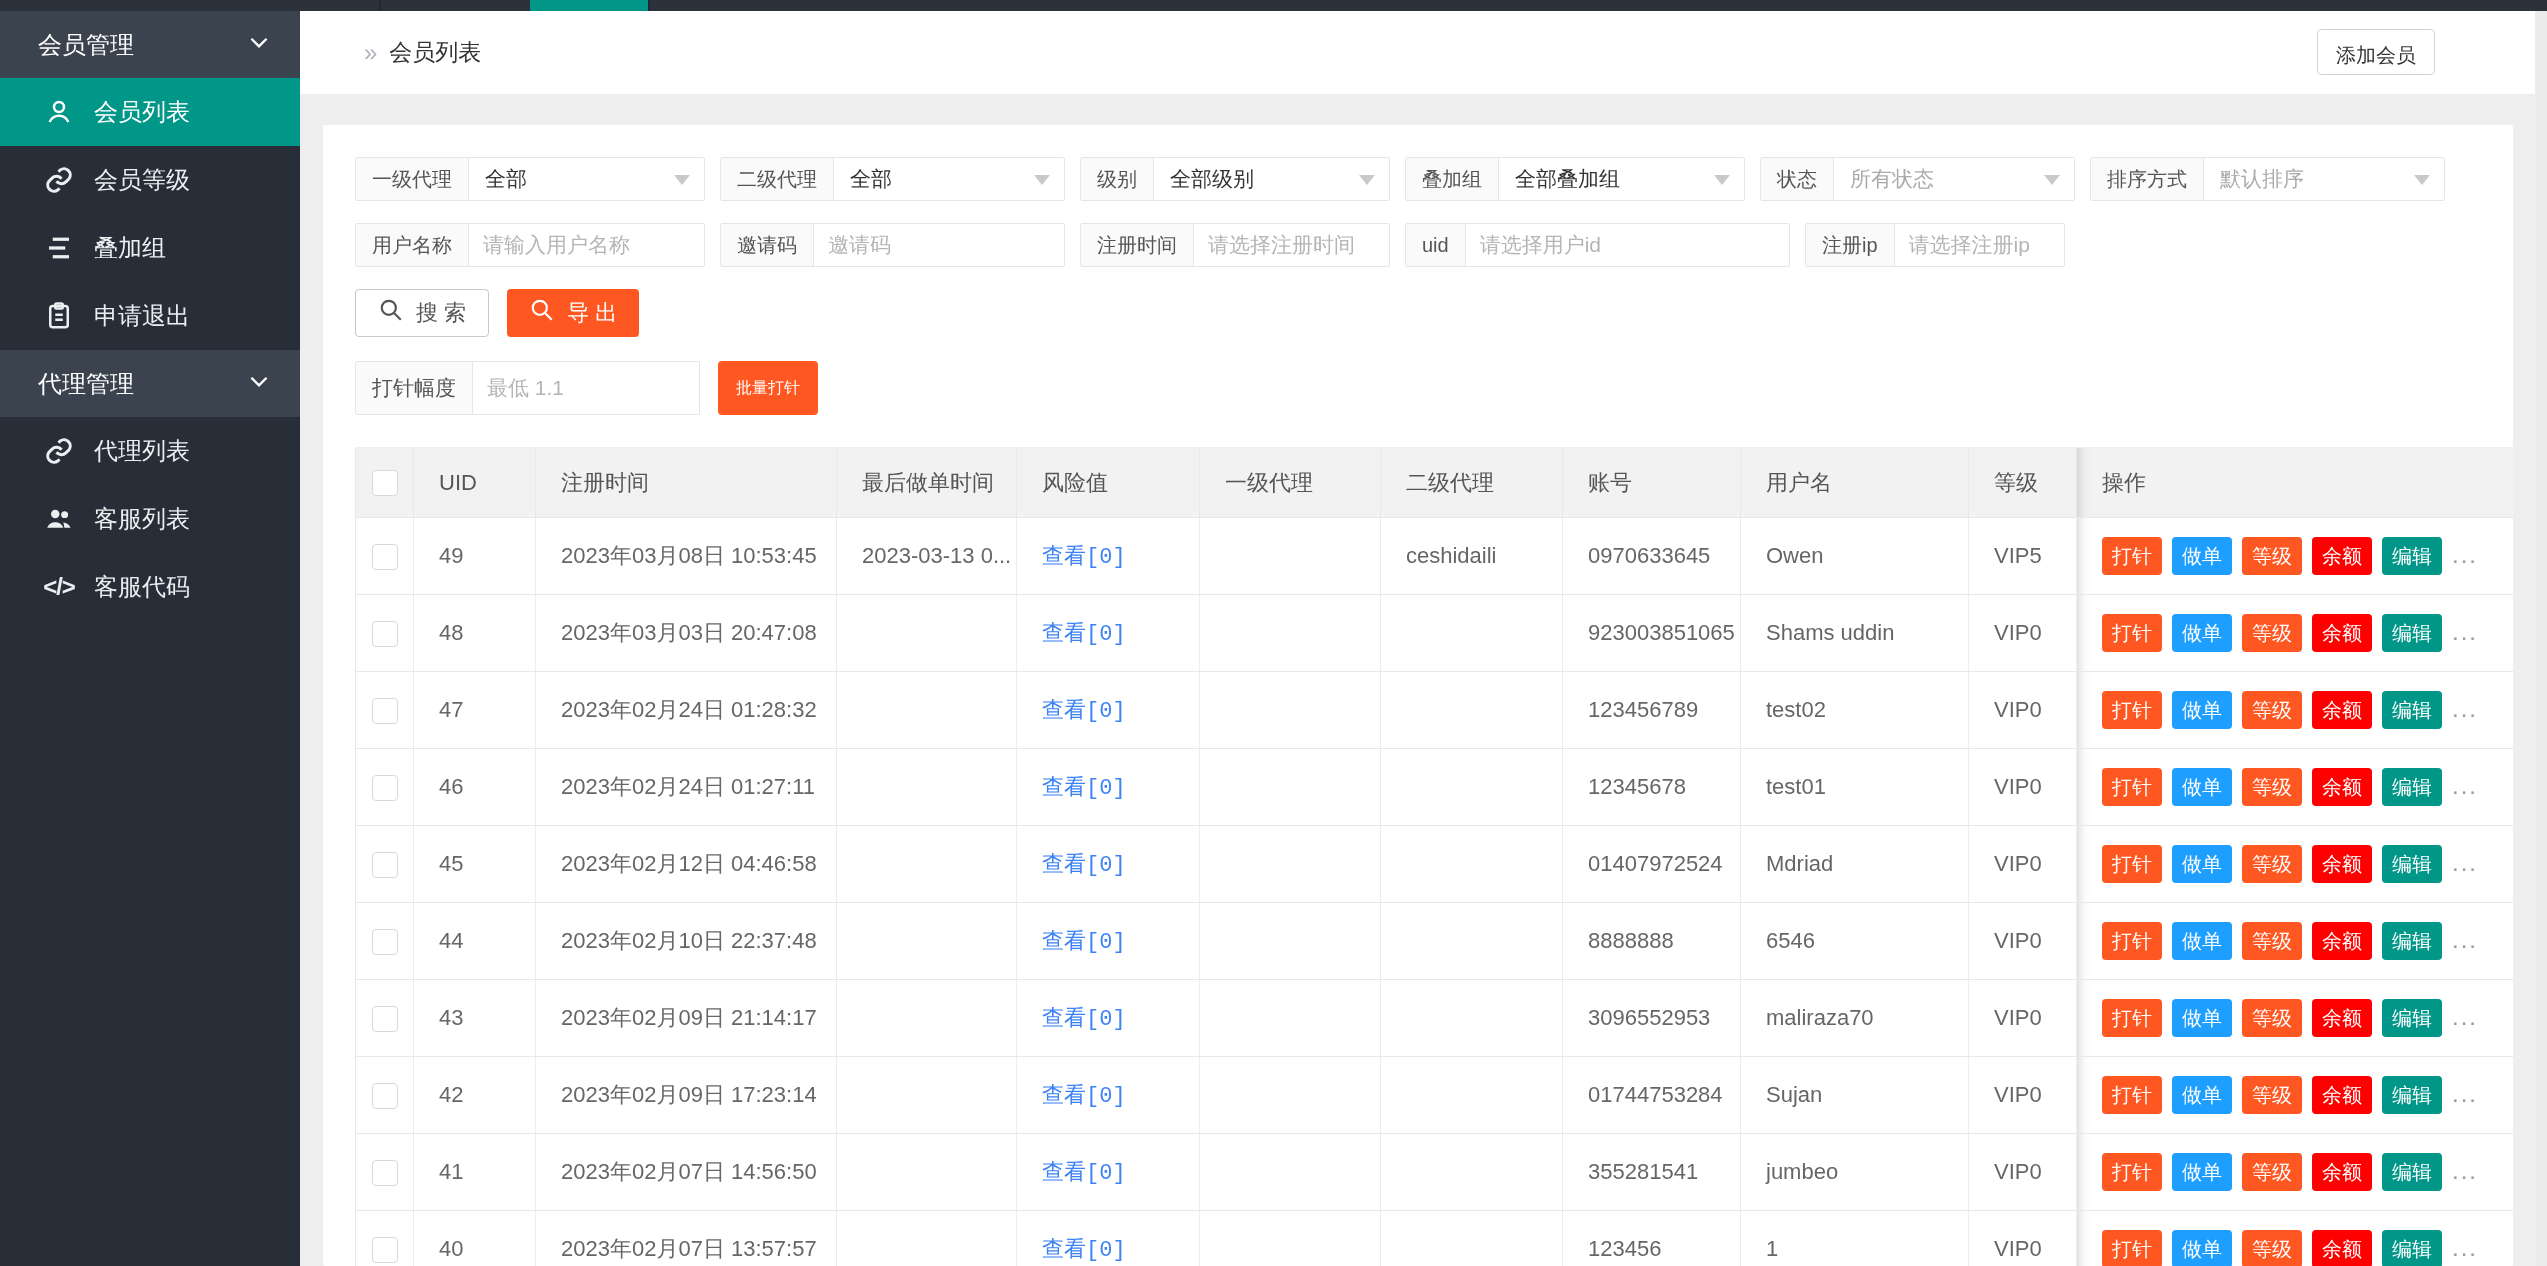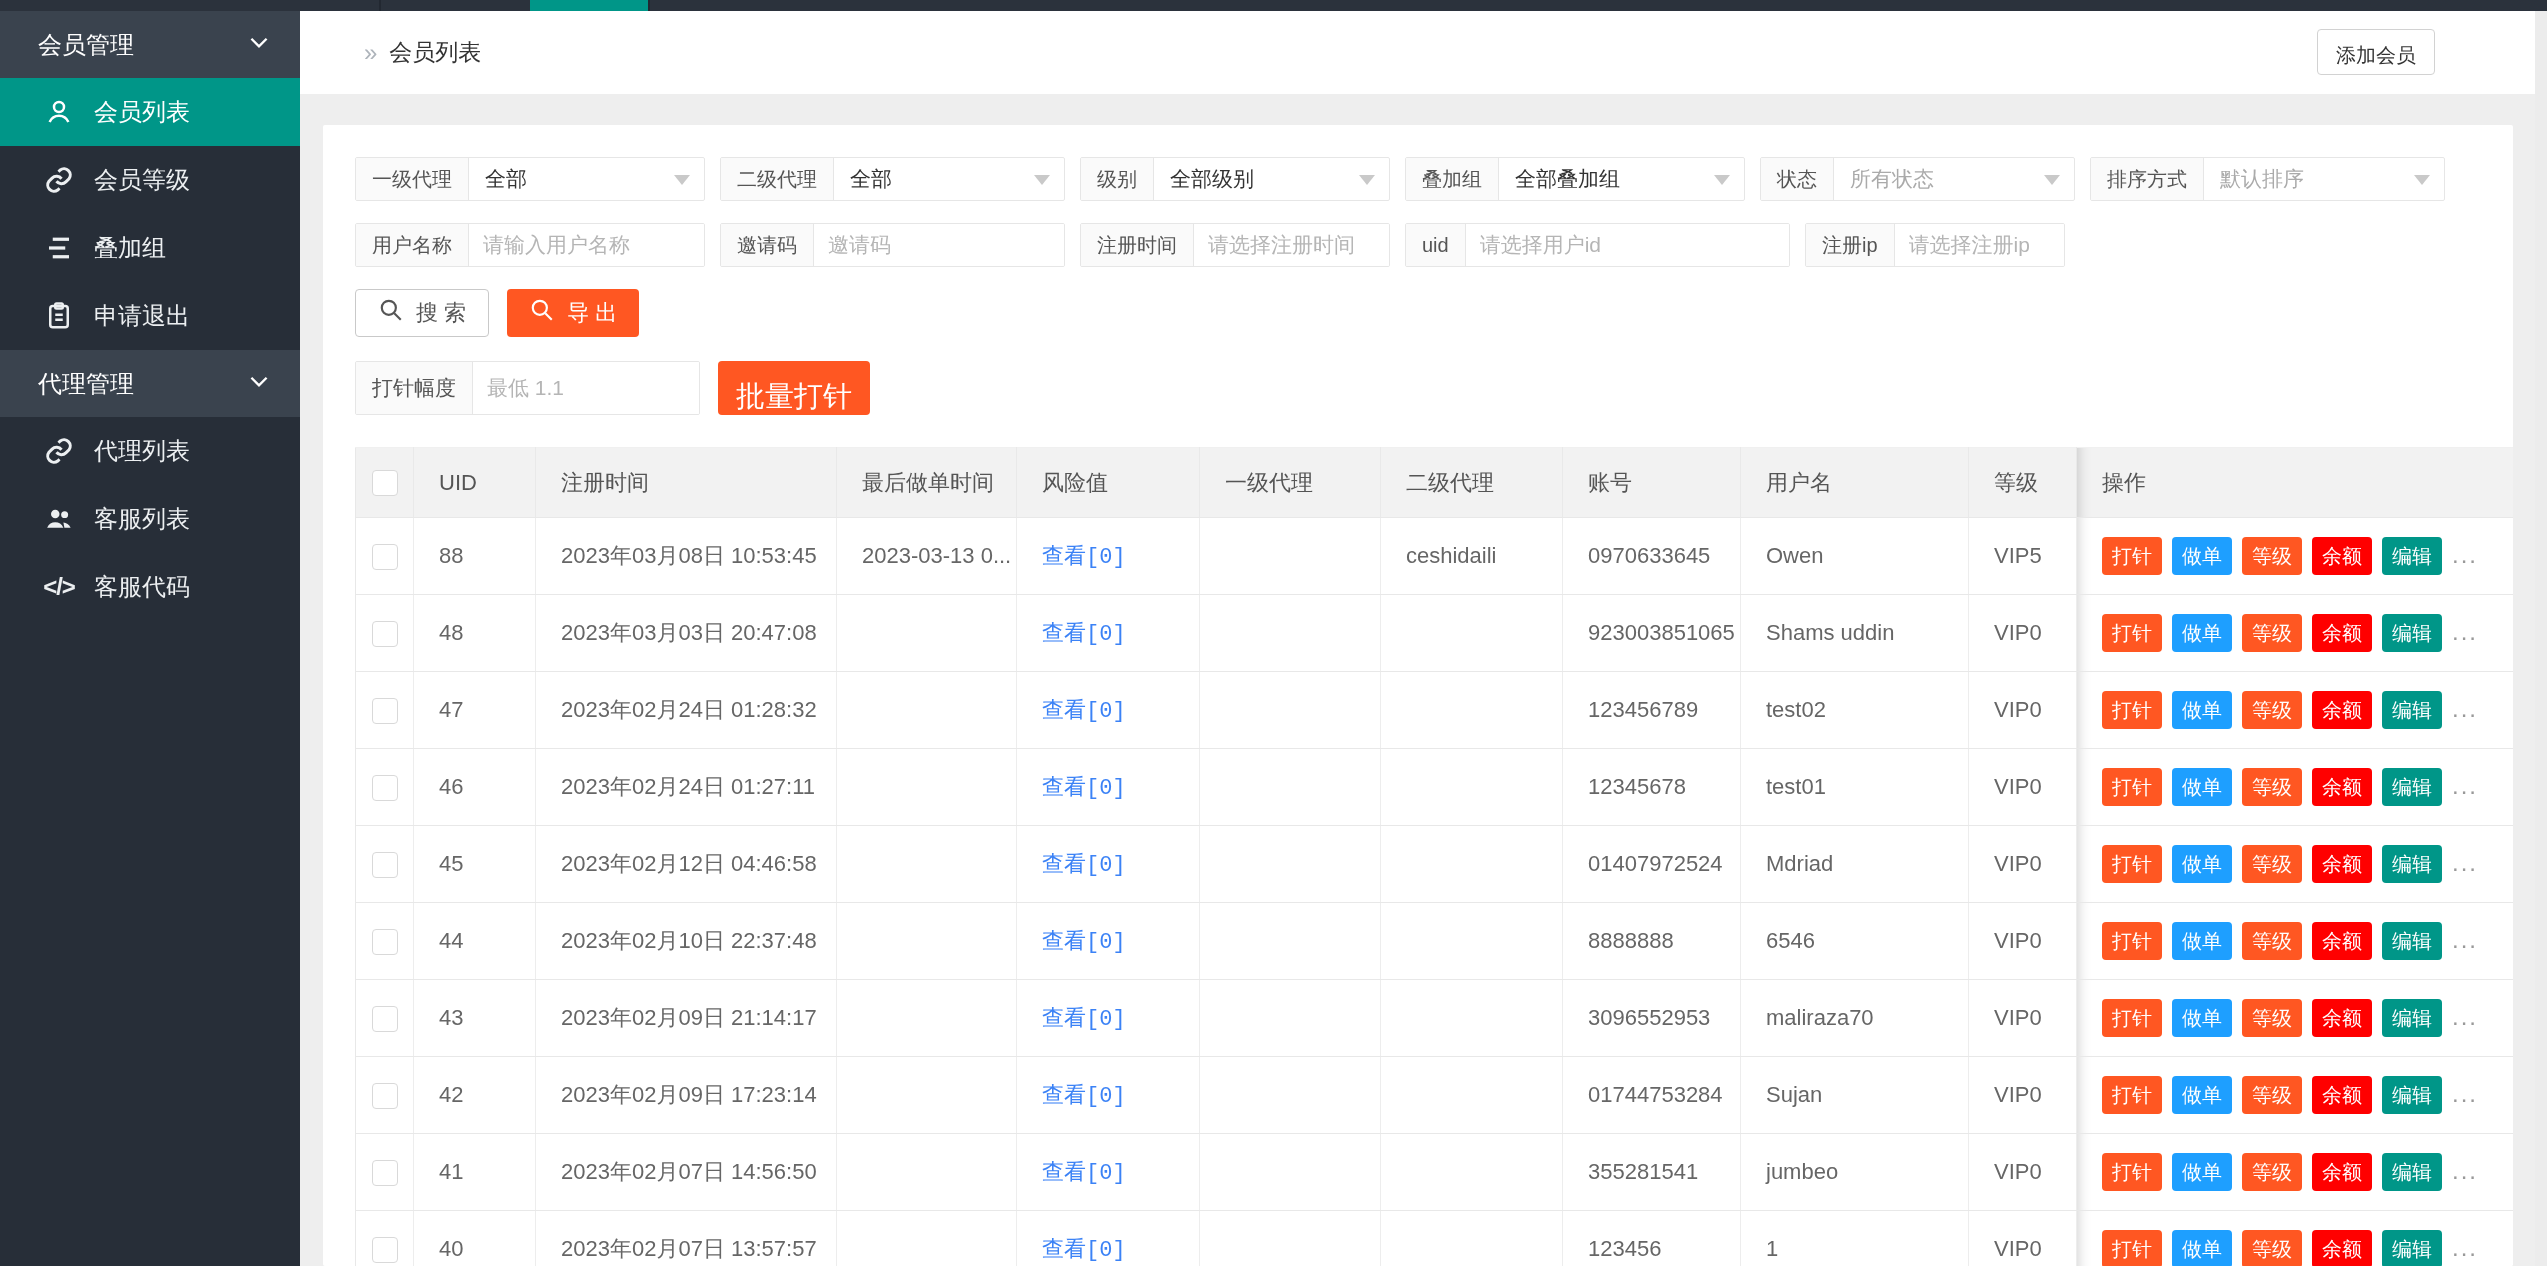--- a/index.html
+++ b/index.html
@@ -66,21 +66,21 @@
   .search-btn svg { width:26px; height:26px; }
   .export-btn { display:flex; align-items:center; gap:12px; height:48px; padding:0 22px; margin-left:18px;
     background:#ff5722; border:none; border-radius:4px; font-size:22px; color:#fff; cursor:pointer; }
   .export-btn svg { width:26px; height:26px; }
 
   
   .inject-row { display:flex; align-items:center; margin-bottom:32px; height:54px; }
   .inject-group { width:345px; height:54px; }
   .inject-group .flabel { font-size:21px; }
   .batch-btn { height:54px; padding:16px 18px; margin-left:18px; background:#ff5722; border:none;
-    border-radius:4px; font-size:29px; color:#fff; cursor:pointer; }
+    border-radius:4px; font-size:16px; color:#fff; cursor:pointer; }
 
   
   table.grid { width:2158px; border-collapse:collapse; table-layout:fixed; border-left:1px solid #e8e8e8; border-top:1px solid #f0f0f0;}
   .grid th { height:70px; background:#f2f2f2; font-weight:normal; font-size:22px; color:#555;
     text-align:left; padding:0 0 0 25px; border-bottom:1px solid #e8e8e8; border-right:1px solid #e9e9e9; }
   .grid td { height:77px; font-size:22px; color:#666; padding:0 0 0 25px;
     border-bottom:1px solid #e8e8e8; border-right:1px solid #ededed; background:#fff; white-space:nowrap; overflow:hidden; }
   .grid th.ck, .grid td.ck { padding:0; text-align:center; }
   .grid th:last-child, .grid td:last-child { box-shadow:inset 14px 0 14px -14px rgba(0,0,0,0.22); }
   .checkbox { width:26px; height:26px; border:1px solid #d9d9d9; border-radius:4px; background:#fff;
@@ -290,21 +290,21 @@
           <th>二级代理</th>
           <th>账号</th>
           <th>用户名</th>
           <th>等级</th>
           <th>操作</th>
         </tr>
       </thead>
     <tbody id="table-body">
         <tr>
           <td class="ck"><span class="checkbox"></span></td>
-          <td>88</td>
+          <td>49</td>
           <td>2023年03月08日 10:53:45</td>
           <td>2023-03-13 0...</td>
           <td><a class="view-link">查看[0]</a></td>
           <td></td>
           <td>ceshidaili</td>
           <td>0970633645</td>
           <td>Owen</td>
           <td>VIP5</td>
           <td><button class="act-btn" style="background: rgb(255, 87, 34);">打针</button><button class="act-btn" style="background: rgb(30, 159, 255);">做单</button><button class="act-btn" style="background: rgb(255, 87, 34);">等级</button><button class="act-btn" style="background: rgb(255, 0, 0);">余额</button><button class="act-btn" style="background: rgb(0, 150, 136);">编辑</button><span class="more-dots">...</span></td>
         </tr>

